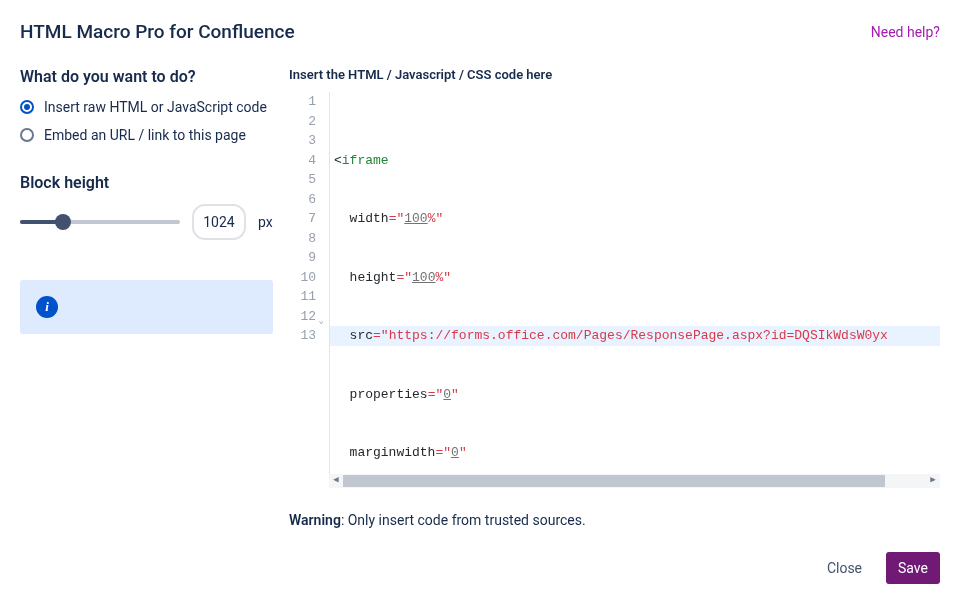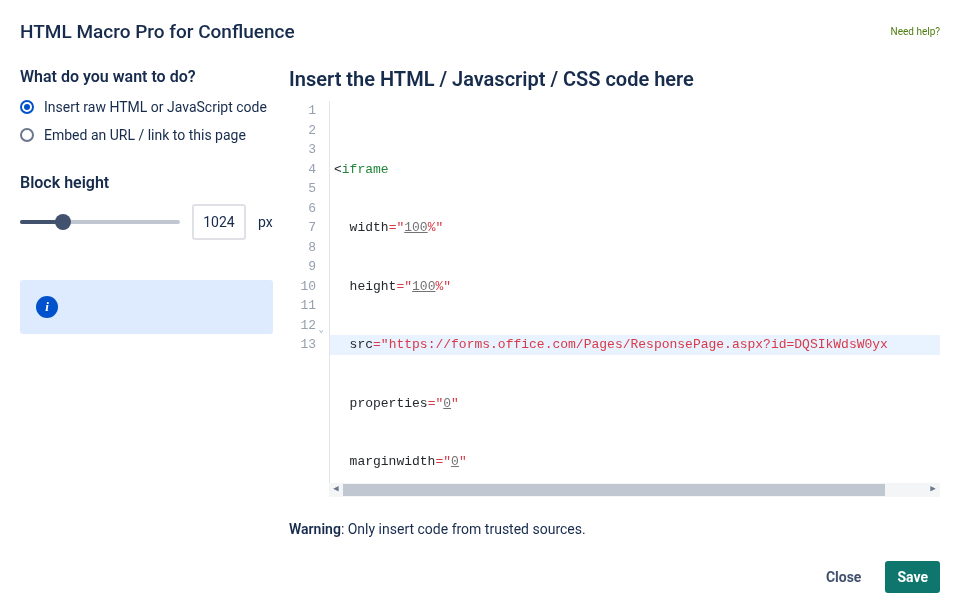--- a/index.html
+++ b/index.html
@@ -18,22 +18,22 @@
       justify-content: space-between;
       align-items: center;
       margin-bottom: 24px;
     }
     .title {
       font-size: 19px;
       font-weight: 500;
       color: #172B4D;
     }
     .help-link {
-      color: #4d7c0f;
-      font-size: 10px;
+      color: #a21caf;
+      font-size: 14px;
       text-decoration: none;
     }
     .body {
       display: flex;
       gap: 16px;
     }
     .left {
       width: 253px;
       flex-shrink: 0;
     }
@@ -113,21 +113,21 @@
       transform: translate(-50%, -50%);
       width: 16px;
       height: 16px;
       border-radius: 50%;
       background: #42526E;
     }
     .height-input {
       width: 54px;
       height: 36px;
       border: 2px solid #DFE1E6;
-      border-radius: 3px;
+      border-radius: 13px;
       text-align: center;
       font-size: 14px;
       color: #172B4D;
       font-family: inherit;
     }
     .px-label {
       font-size: 14px;
       color: #172B4D;
     }
     .info-panel {
@@ -166,21 +166,21 @@
       color: #172B4D;
     }
     .info-text b { font-weight: 600; }
     .info-link {
       color: #0052CC;
       text-decoration: none;
       display: inline-block;
       margin-top: 4px;
     }
     .editor-title {
-      font-size: 20px;
+      font-size: 13px;
       font-weight: 600;
       margin-bottom: 10px;
       color: #172B4D;
     }
     .editor {
       display: flex;
       font-family: "SFMono-Regular", Consolas, "Liberation Mono", Menlo, monospace;
       font-size: 13px;
       height: 396px;
       position: relative;
@@ -272,33 +272,33 @@
       justify-content: flex-end;
       align-items: center;
       gap: 12px;
       margin-top: 24px;
     }
     .btn {
       height: 32px;
       padding: 0 12px;
       border-radius: 3px;
       font-size: 14px;
-      font-weight: 700;
+      font-weight: 400;
       display: flex;
       align-items: center;
       cursor: pointer;
       border: none;
       font-family: inherit;
     }
     .btn-close {
       background: transparent;
       color: #42526E;
     }
     .btn-save {
-      background: #0f766e;
+      background: #701a75;
       color: #fff;
     }
   </style>
 </head>
 <body>
 
 <div class="header">
   <div class="title">HTML Macro Pro for Confluence</div>
   <a class="help-link">Need help?</a>
 </div>

